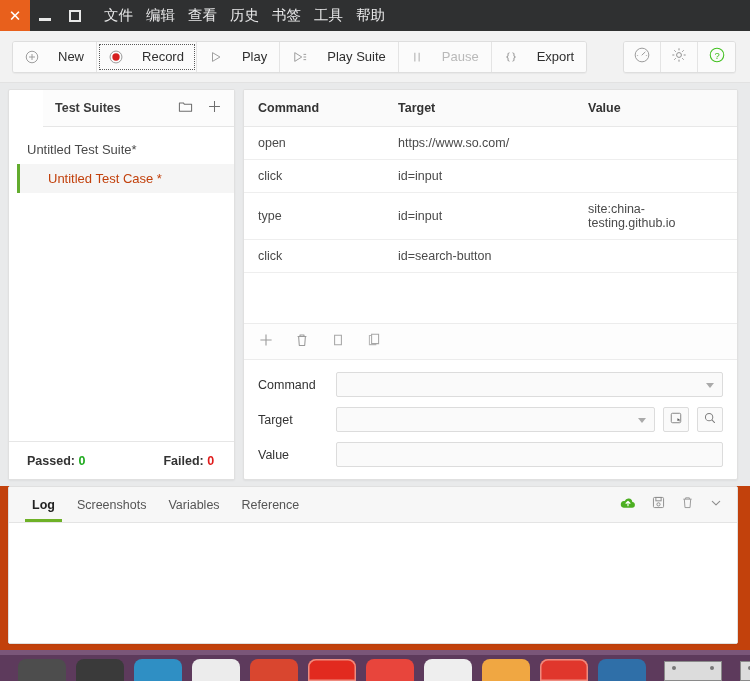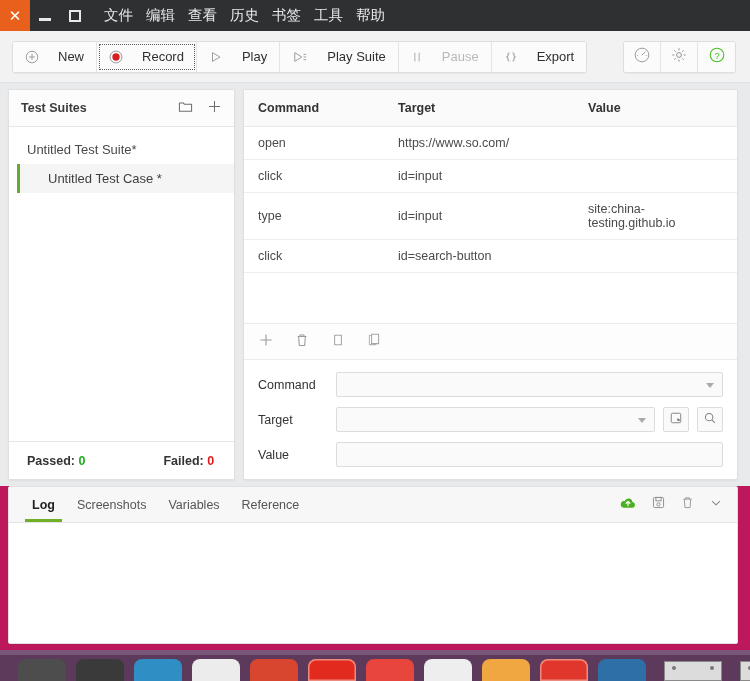--- a/index.html
+++ b/index.html
@@ -107,35 +107,36 @@
     border-radius: 2px;
     display: flex; flex-direction: column;
     box-shadow: 0 1px 2px rgba(0,0,0,0.05);
   }
   .sb-header {
     height: 37px;
     display: flex; align-items: center;
     padding: 0 12px;
     border-bottom: 1px solid #e6e6e6;
     background: #fcfcfc;
+    margin-left: 34px;
   }
   .sb-title { font-size: 12.5px; font-weight: bold; color: #3b3b3b; flex: 1; }
   .sb-icons { display: flex; align-items: center; gap: 14px; }
   .sb-icons .ic { cursor: pointer; display: block; }
   .sb-body { flex: 1; overflow: hidden; padding-top: 8px; }
   .suite-row {
     padding: 7px 0 7px 18px;
     font-size: 13px;
     color: #4a4a4a;
     cursor: pointer;
   }
   .case-row {
     padding: 7px 0 7px 28px;
     font-size: 13px;
-    color: #404040;
+    color: #c2410c;
     cursor: pointer;
     background: #f5f5f5;
     border-left: 3px solid #63ac2f;
     margin-left: 8px;
   }
   .sb-footer {
     height: 38px;
     border-top: 1px solid #e6e6e6;
     display: flex; align-items: center;
     padding: 0 18px;
@@ -220,21 +221,21 @@
     background: #fafafa;
     border: 1px solid #dcdcdc;
     border-radius: 2px;
     display: flex; align-items: center; justify-content: center;
     cursor: pointer;
   }
 
   
   .logpanel {
     height: 164px;
-    background: #be185d;
+    background: #c2410c;
     padding: 0 12px 0 8px;
   }
   .loginner {
     background: #ffffff;
     border: 1px solid #e0e0e0;
     height: 158px;
     display: flex; flex-direction: column;
     border-radius: 2px;
     box-shadow: 0 1px 2px rgba(0,0,0,0.05);
   }

